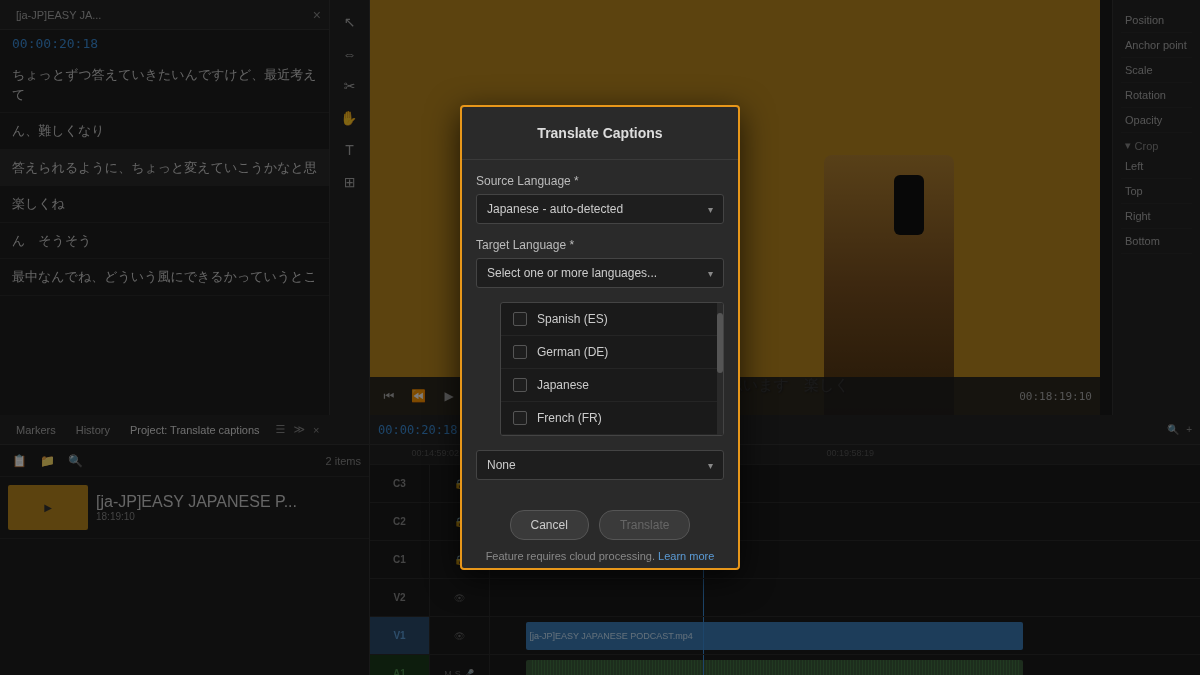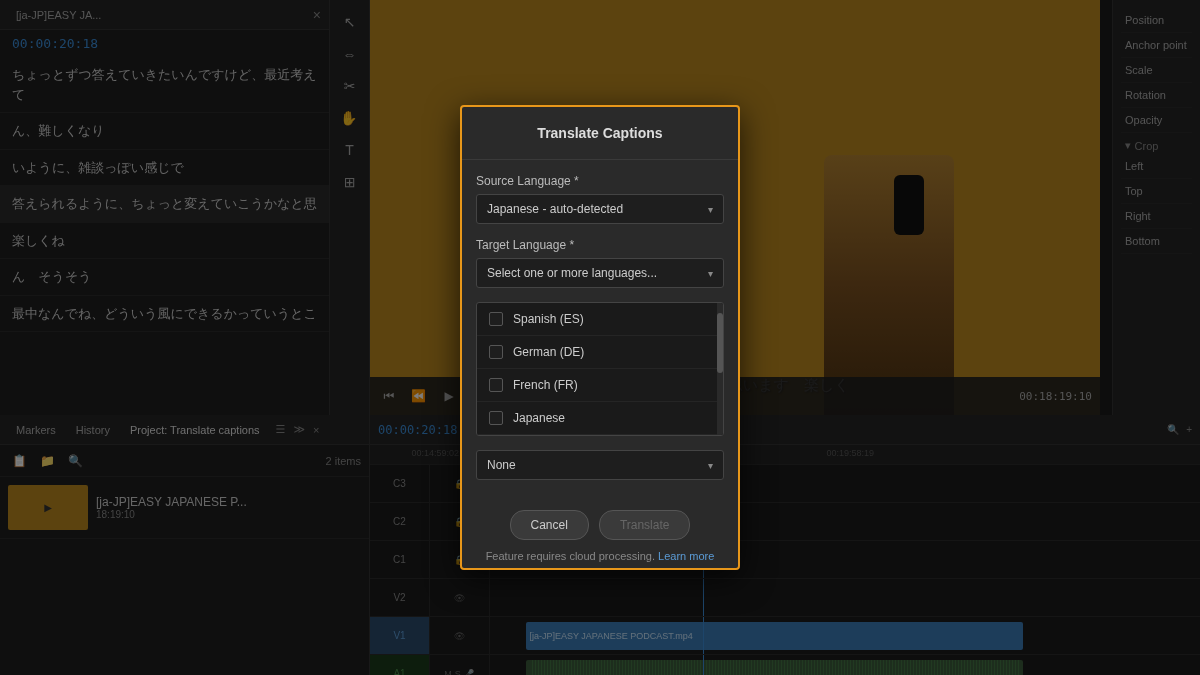--- a/index.html
+++ b/index.html
@@ -208,20 +208,21 @@
       color: #888;
       font-size: 10px;
     }
 
     .dropdown-list {
       background: #1a1a1a;
       border: 1px solid #444;
       border-radius: 3px;
       margin-bottom: 14px;
       overflow: hidden;
+      margin-left: 24px;
     }
 
     .dropdown-item {
       display: flex;
       align-items: center;
       gap: 10px;
       padding: 9px 12px;
       font-size: 12px;
       color: #ccc;
       cursor: pointer;
@@ -421,21 +422,21 @@
       align-items: center;
       justify-content: center;
       font-size: 20px;
     }
 
     .proj-item-info {
       flex: 1;
     }
 
     .proj-item-name {
-      font-size: 12px;
+      font-size: 16px;
       color: #ccc;
     }
 
     .proj-item-duration {
       font-size: 10px;
       color: #888;
     }
 
     
     .caption-header {
@@ -542,20 +543,21 @@
       width: 60px;
       text-align: center;
       font-size: 10px;
       color: #888;
       border-right: 1px solid #2a2a2a;
       height: 100%;
       display: flex;
       align-items: center;
       justify-content: center;
       flex-shrink: 0;
+      font-weight: bold;
     }
 
     .track-controls-strip {
       width: 60px;
       display: flex;
       align-items: center;
       justify-content: center;
       gap: 3px;
       border-right: 1px solid #2a2a2a;
       height: 100%;
@@ -606,21 +608,20 @@
 
 <div class="left-panel">
   <div class="caption-header">
     <span class="cap-tab active">[ja-JP]EASY JA...</span>
     <span class="cap-close">×</span>
   </div>
   <div class="track-timecode" style="padding:6px 12px; font-size:13px; color:#3a8bd5; font-family:monospace;">00:00:20:18</div>
 
   <div class="caption-text">ちょっとずつ答えていきたいんですけど、最近考えて</div>
   <div class="caption-text">ん、難しくなり</div>
-  <div class="caption-text">いように、雑談っぽい感じで</div>
   <div class="caption-text active">答えられるように、ちょっと変えていこうかなと思</div>
   <div class="caption-text">楽しくね</div>
   <div class="caption-text">ん　そうそう</div>
   <div class="caption-text">最中なんでね、どういう風にできるかっていうとこ</div>
 </div>
 
 <div class="tools-bar">
   <div class="tool-icon">↖</div>
   <div class="tool-icon">⇔</div>
   <div class="tool-icon">✂</div>
@@ -797,25 +798,25 @@
         <div class="dropdown-item">
           <div class="checkbox"></div>
           <span>Spanish (ES)</span>
         </div>
         <div class="dropdown-item">
           <div class="checkbox"></div>
           <span>German (DE)</span>
         </div>
         <div class="dropdown-item">
           <div class="checkbox"></div>
-          <span>French (FR)</span>
+          <span>Japanese</span>
         </div>
         <div class="dropdown-item">
           <div class="checkbox"></div>
-          <span>Japanese</span>
+          <span>French (FR)</span>
         </div>
         <div class="scrollbar-track">
           <div class="scrollbar-thumb"></div>
         </div>
       </div>
 
       <div class="none-select">
         <span>None</span>
         <span class="chevron">▾</span>
       </div>

